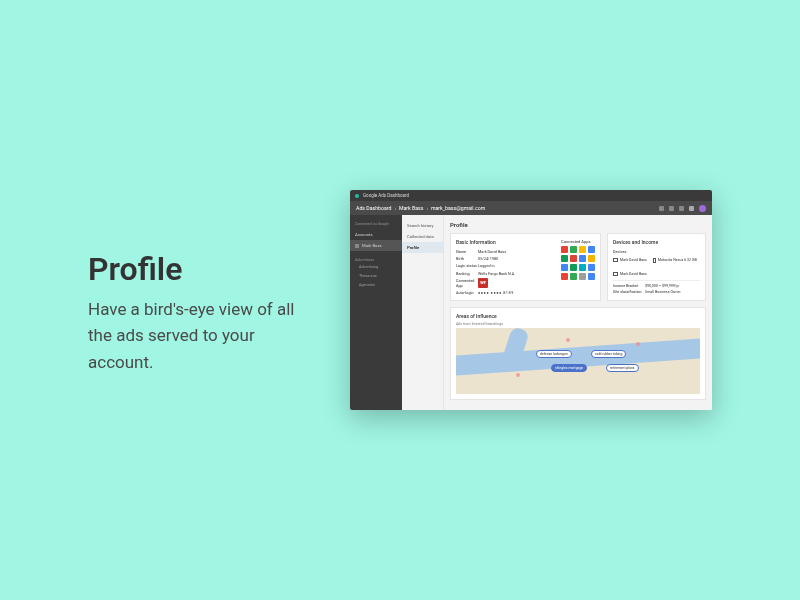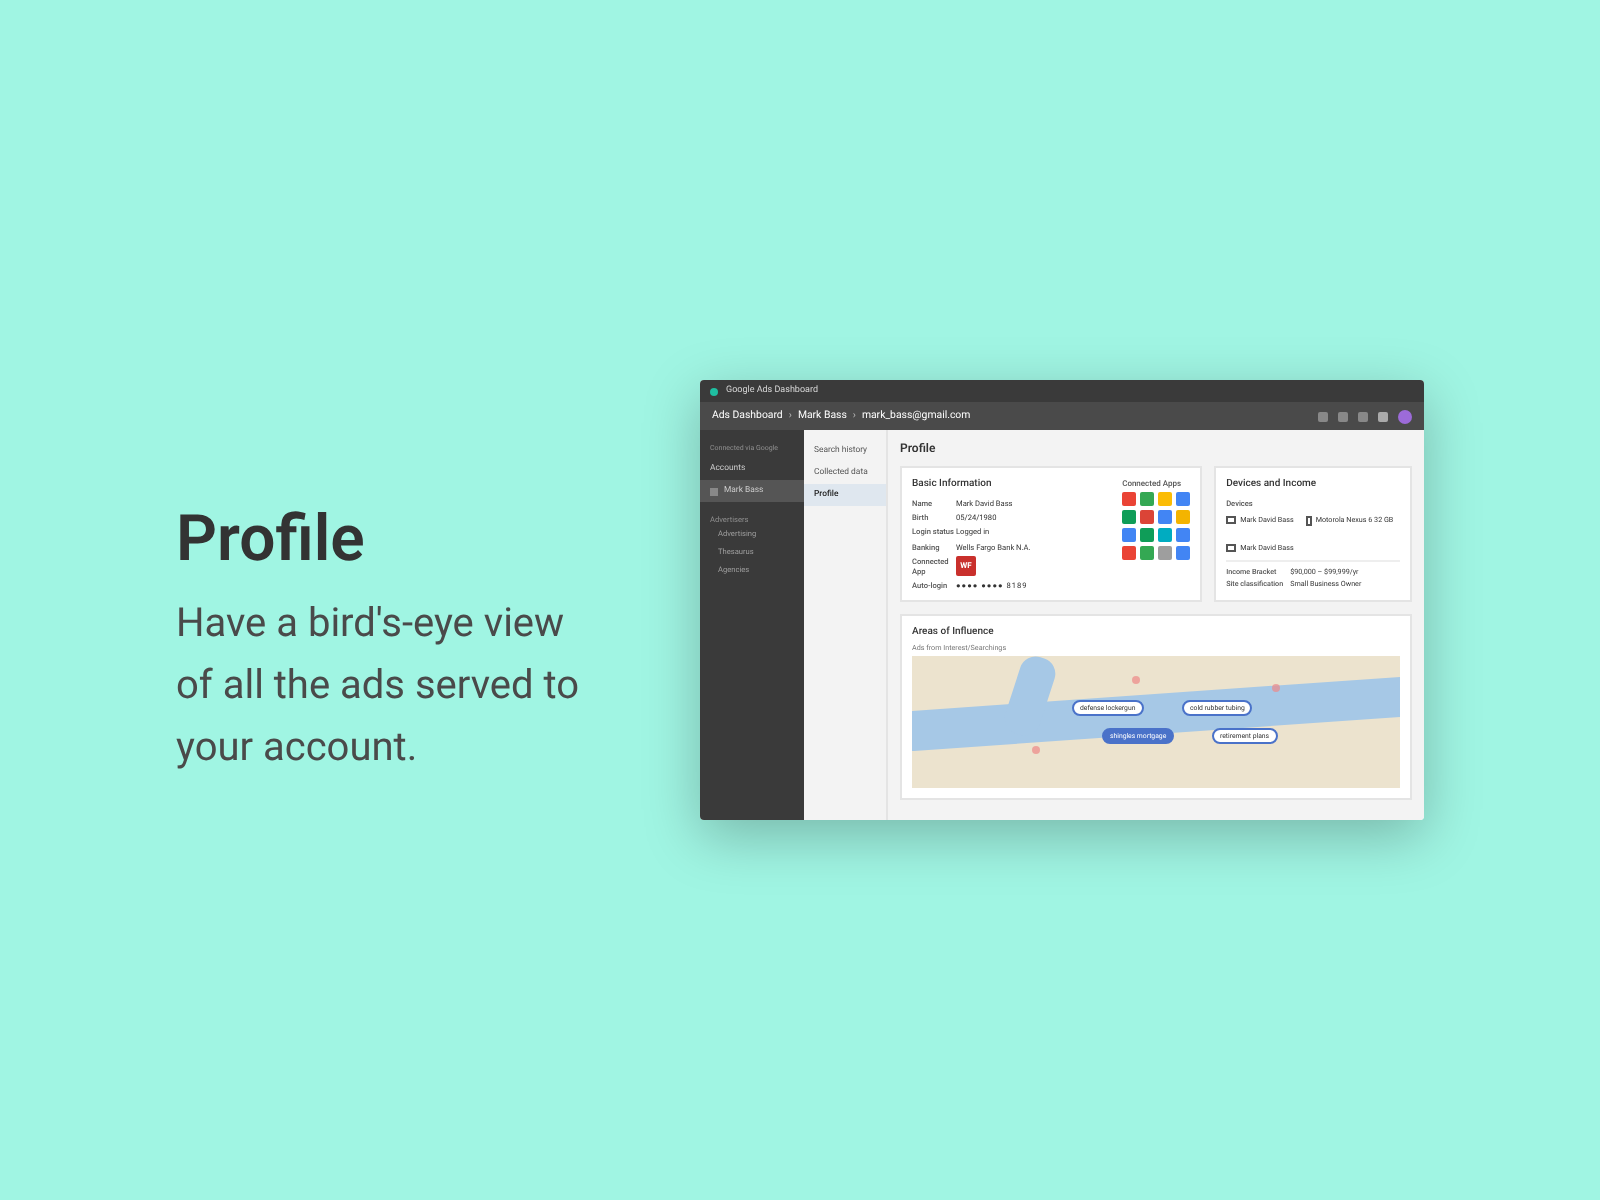--- a/index.html
+++ b/index.html
@@ -14,21 +14,21 @@
     position: absolute;
     left: 88px; top: 250px;
     font-size: 32px;
     font-weight: 600;
     color: #333;
   }
   .promo-desc {
     position: absolute;
     left: 88px; top: 296px;
     width: 210px;
-    font-size: 20px;
+    font-size: 17px;
     line-height: 1.55;
     color: #4a4a4a;
   }
   .app {
     position: absolute;
     left: 350px; top: 190px;
     width: 362px; height: 220px;
     background: #fff;
     border-radius: 2px;
     box-shadow: 0 8px 28px rgba(0,0,0,0.25);

